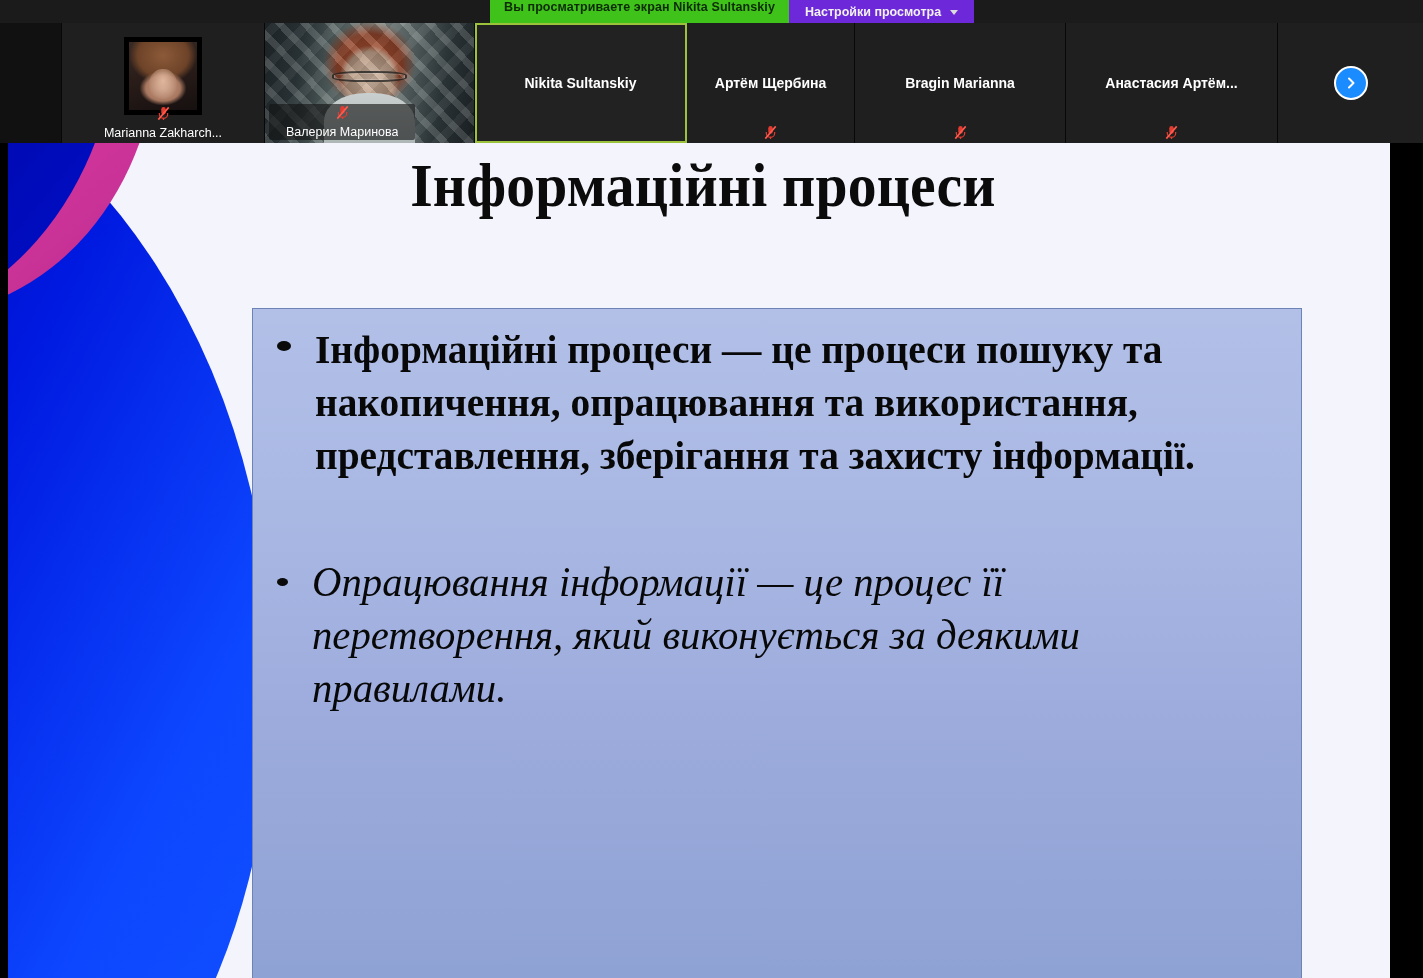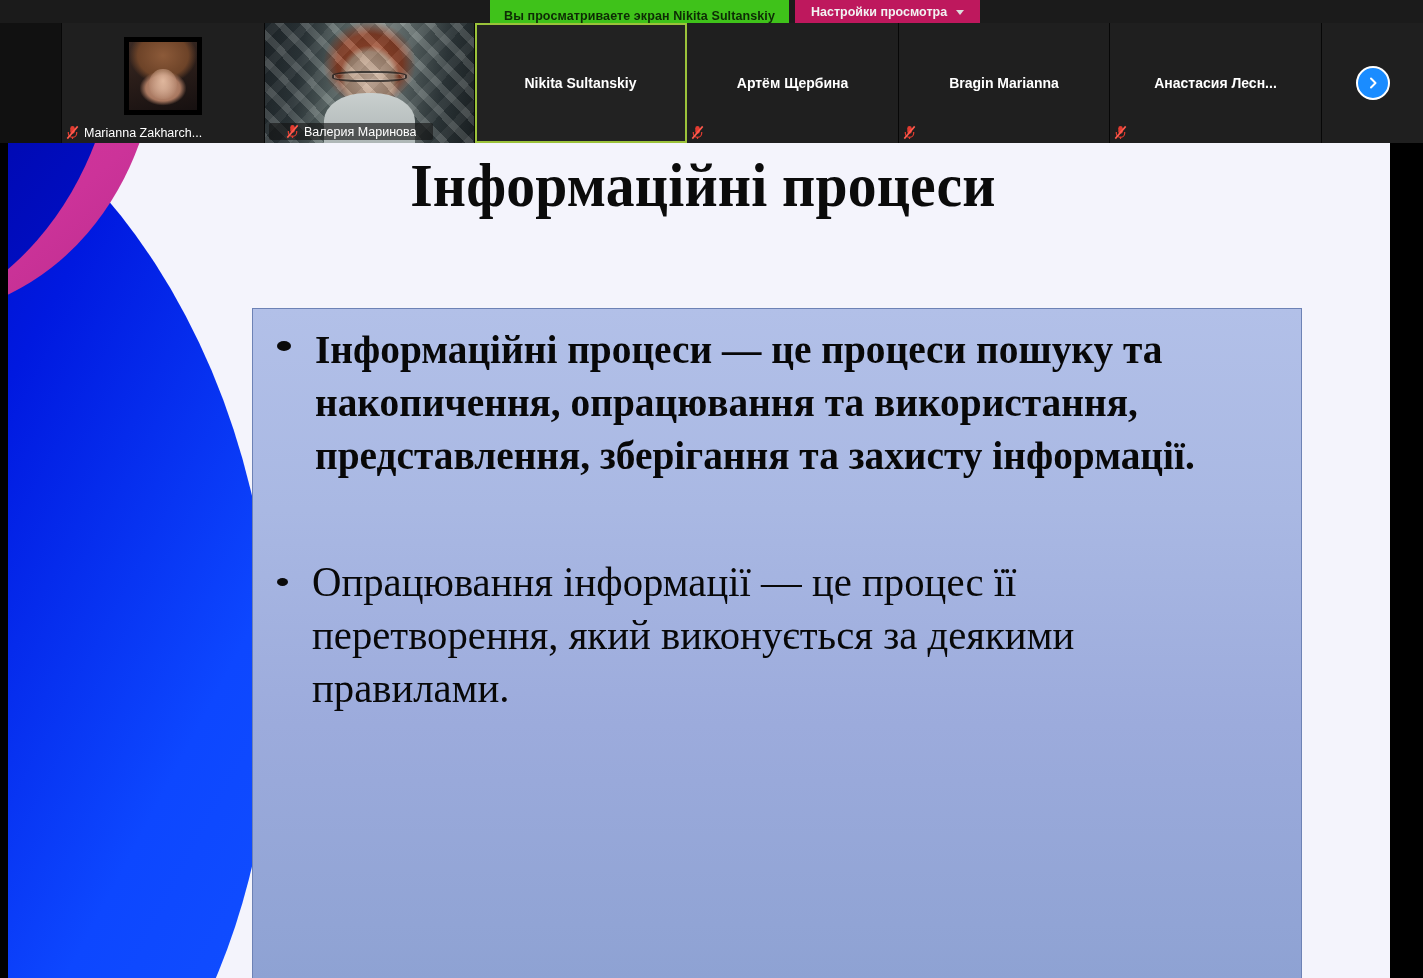--- a/index.html
+++ b/index.html
@@ -13,28 +13,28 @@
 
   
   .share-bar {
     position: absolute; left: 0; top: 0; width: 1423px; height: 23px;
     background: #1b1b1b; display: flex; align-items: stretch;
   }
   .share-bar .spacer-l { width: 490px; }
   .sharing-pill {
     background: #3fc21a; color: #0d2b05;
     font-size: 12.5px; font-weight: bold; letter-spacing: .1px;
-    display: flex; align-items: flex-end; justify-content: center;
+    display: flex; align-items: flex-start; justify-content: center;
     padding: 0 14px; height: 23px; white-space: nowrap;
   }
   .view-options {
-    background: #be185d; color: #f2f2f2;
+    background: #6d28d9; color: #f2f2f2;
     font-size: 12.5px; font-weight: bold;
     display: flex; align-items: center; gap: 9px;
-    padding: 0 16px; height: 23px; margin-left: 6px; white-space: nowrap; justify-content: center;
+    padding: 0 16px; height: 23px; margin-left: 0; white-space: nowrap; justify-content: center;
   }
   .chev-d {
     width: 0; height: 0; border-left: 4.5px solid transparent;
     border-right: 4.5px solid transparent; border-top: 5px solid #dcdcdc;
     display: inline-block; margin-top: 2px;
   }
 
   
   .filmstrip {
     position: absolute; left: 0; top: 23px; width: 1423px; height: 120px;
@@ -46,21 +46,21 @@
   }
   .tile.edge-pad { background: #111; }
   .tile.active { outline: 2px solid #9bc23a; outline-offset: -2px; background: #222; }
   .tile-name-center {
     position: absolute; left: 0; right: 0; top: 50%; transform: translateY(-50%);
     text-align: center; color: #fff; font-size: 14px; font-weight: bold;
     padding: 0 8px; white-space: nowrap; overflow: hidden; text-overflow: ellipsis;
   }
   .tile-foot {
     position: absolute; left: 4px; bottom: 3px; right: 4px;
-    display: flex; align-items: center; gap: 5px;
+    display: flex; align-items: center; gap: 5px; flex-direction: column;
   }
   .tile-foot.onvideo { background: rgba(20,20,20,.62); padding: 1px 17px; border-radius: 2px; width: fit-content; }
   .tile-foot .nm {
     color: #fff; font-size: 12.5px; white-space: nowrap;
     overflow: hidden; text-overflow: ellipsis; max-width: 165px;
   }
   .mic-off { width: 13px; height: 15px; flex: 0 0 auto; display: block; }
 
   
   .avatar-frame {
@@ -160,21 +160,21 @@
   .dot {
     flex: 0 0 auto; width: 13px; height: 9px; border-radius: 50%;
     background: #0a0a0a; margin-top: 20px;
   }
   .btxt { font-family: "Liberation Serif", serif; }
   li.strong .btxt {
     font-weight: bold; font-size: 41px; line-height: 1.29;
     transform: scaleX(.96); transform-origin: left top;
   }
   li.strong .dot { width: 14px; height: 10px; margin-top: 18px; }
-  li.light { margin-top: 74px; }
+  li.light { margin-top: 74px; font-style: italic; }
   li.light .btxt {
     font-weight: normal; font-size: 42px; line-height: 1.27;
     transform: scaleX(.97); transform-origin: left top;
   }
   li.light .dot { width: 11px; height: 8px; margin-top: 22px; }
 
   .right-black {
     position: absolute; left: 1390px; top: 143px; width: 33px; height: 835px; background: #000;
   }
 </style>
@@ -225,21 +225,21 @@
           <line x1="1.4" y1="14.6" x2="12.6" y2="1.4" stroke="#ff5a4d" stroke-width="1.7"></line>
         </svg>
         <span class="nm">Валерия Маринова</span>
       </div>
     </div>
 
     <div class="tile active" style="width:212px">
       <div class="tile-name-center">Nikita Sultanskiy</div>
     </div>
 
-    <div class="tile" style="width:212px">
+    <div class="tile" style="width:168px">
       <div class="tile-name-center">Артём Щербина</div>
       <div class="tile-foot">
         <svg class="mic-off" viewBox="0 0 14 16">
           <rect x="4.6" y="1" width="4.8" height="8.2" rx="2.4" fill="#e23b30"></rect>
           <path d="M2.5 7.4v1.3a4.5 4.5 0 0 0 9 0V7.4" fill="none" stroke="#e23b30" stroke-width="1.3"></path>
           <line x1="7" y1="12.6" x2="7" y2="15" stroke="#e23b30" stroke-width="1.3"></line>
           <line x1="1.4" y1="14.6" x2="12.6" y2="1.4" stroke="#ff5a4d" stroke-width="1.7"></line>
         </svg>
       </div>
     </div>
@@ -250,21 +250,21 @@
         <svg class="mic-off" viewBox="0 0 14 16">
           <rect x="4.6" y="1" width="4.8" height="8.2" rx="2.4" fill="#e23b30"></rect>
           <path d="M2.5 7.4v1.3a4.5 4.5 0 0 0 9 0V7.4" fill="none" stroke="#e23b30" stroke-width="1.3"></path>
           <line x1="7" y1="12.6" x2="7" y2="15" stroke="#e23b30" stroke-width="1.3"></line>
           <line x1="1.4" y1="14.6" x2="12.6" y2="1.4" stroke="#ff5a4d" stroke-width="1.7"></line>
         </svg>
       </div>
     </div>
 
     <div class="tile" style="width:212px">
-      <div class="tile-name-center">Анастасия  Лесн...</div>
+      <div class="tile-name-center">Анастасия  Артём...</div>
       <div class="tile-foot">
         <svg class="mic-off" viewBox="0 0 14 16">
           <rect x="4.6" y="1" width="4.8" height="8.2" rx="2.4" fill="#e23b30"></rect>
           <path d="M2.5 7.4v1.3a4.5 4.5 0 0 0 9 0V7.4" fill="none" stroke="#e23b30" stroke-width="1.3"></path>
           <line x1="7" y1="12.6" x2="7" y2="15" stroke="#e23b30" stroke-width="1.3"></line>
           <line x1="1.4" y1="14.6" x2="12.6" y2="1.4" stroke="#ff5a4d" stroke-width="1.7"></line>
         </svg>
       </div>
     </div>
 

